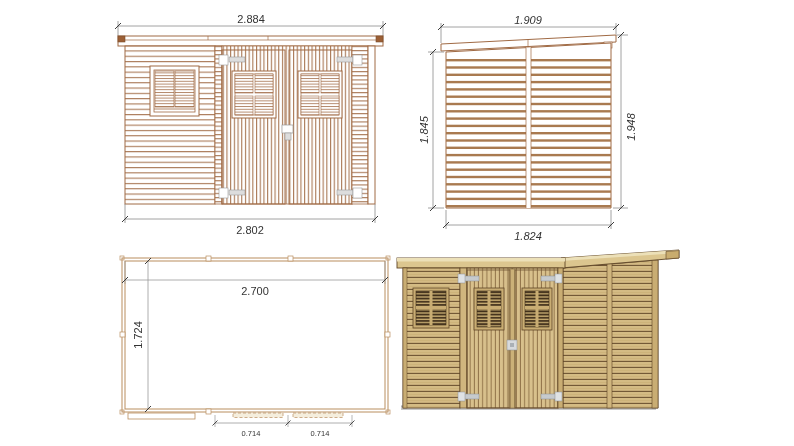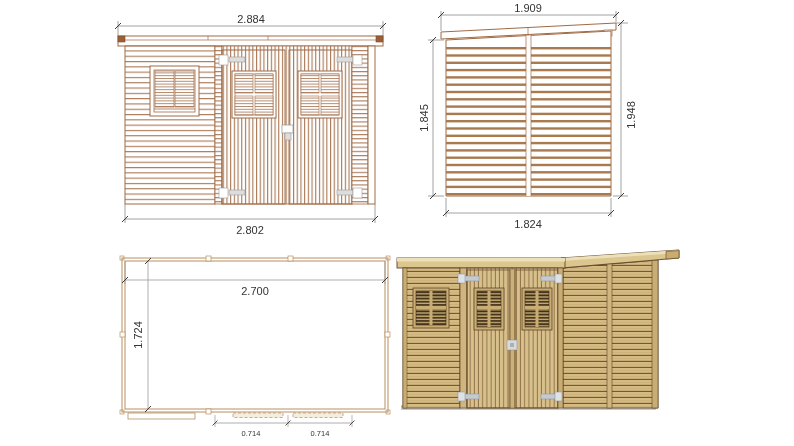--- a/index.html
+++ b/index.html
@@ -2,21 +2,21 @@
 <html><head>
 <meta charset="utf-8">
 <style>
   html,body{margin:0;padding:0;}
   body{
     width:794px;height:446px;background:#ffffff;position:relative;overflow:hidden;
     font-family:"Liberation Sans", sans-serif;
   }
   .panel{position:absolute;}
   #front-panel{left:108px;top:0px;margin-top:8px;}
-  #side-panel{left:420px;top:0px;}
+  #side-panel{left:420px;top:12px;font-style:italic;}
   #plan-panel{left:108px;top:248px;}
   #render-panel{left:395px;top:248px;}
   svg text{font-family:"Liberation Sans", sans-serif;fill:#333333;}
   .dimtext{font-size:11px;}
   .dimtext-small{font-size:7.5px;}
 </style>
 </head>
 <body>
 
 <div class="panel" id="front-panel">

